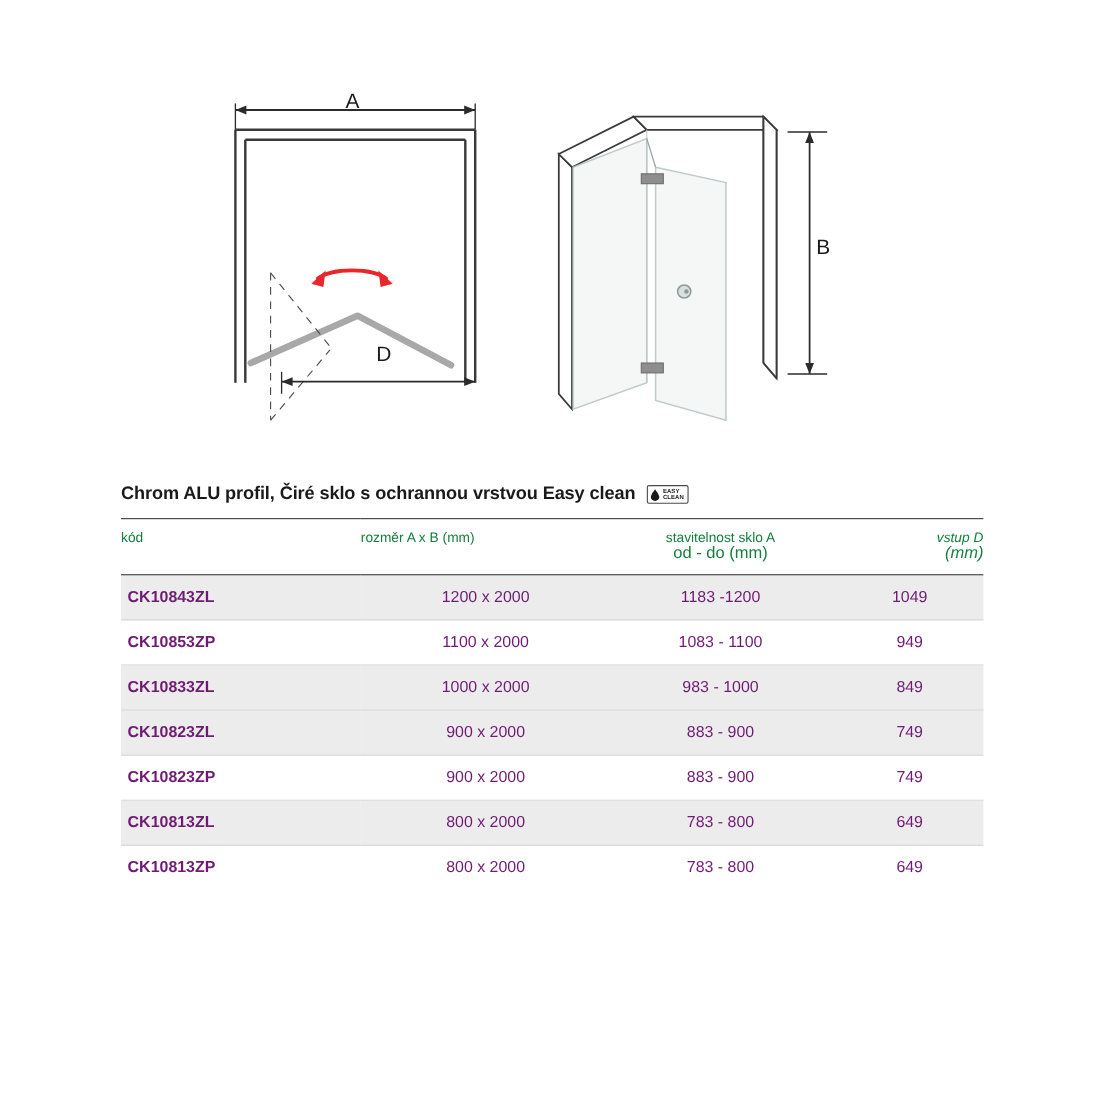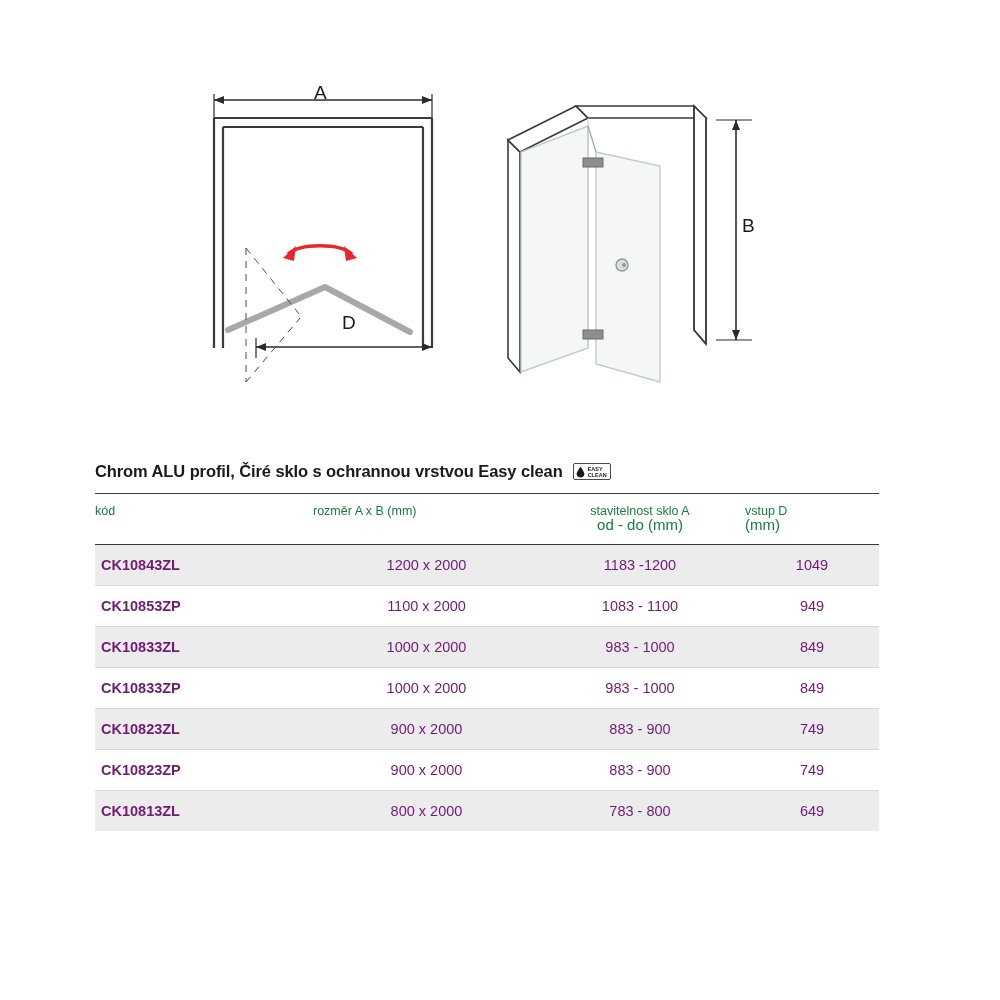--- a/index.html
+++ b/index.html
@@ -24,24 +24,23 @@
   }
   .drawing-svg {
     position: absolute;
     top: 0;
     left: 0;
   }
 
   
   .table-block {
     position: absolute;
-    left: 95px;
+    left: 110px;
     top: 440px;
     width: 784px;
-    margin-top: 22px;
   }
 
   .title-row {
     display: flex;
     align-items: center;
     gap: 10px;
     padding-bottom: 12px;
   }
   .title-text {
     font-size: 16.5px;
@@ -86,21 +85,21 @@
     border-top: 1.5px solid #3a3a3a;
     border-bottom: 1.5px solid #3a3a3a;
   }
   table.spec thead th .sub {
     display: block;
     font-size: 15px;
   }
   th.c-code   { width: 218px; text-align: left; padding-left: 6px; }
   th.c-size   { width: 222px; text-align: left; padding-left: 6px;}
   th.c-adj    { width: 210px; text-align: center; }
-  th.c-entry  { width: 134px; text-align: left; }
+  th.c-entry  { width: 134px; text-align: right; font-style: italic; }
 
   table.spec tbody td {
     font-size: 14.5px;
     height: 38px;
     color: #701a75;
   }
   td.c-code {
     font-weight: bold;
     padding-left: 6px;
     text-align: left;
@@ -245,39 +244,39 @@
           <td class="c-size">1100 x 2000</td>
           <td class="c-adj">1083 - 1100</td>
           <td class="c-entry">949</td>
         </tr>
         <tr class="alt">
           <td class="c-code">CK10833ZL</td>
           <td class="c-size">1000 x 2000</td>
           <td class="c-adj">983 - 1000</td>
           <td class="c-entry">849</td>
         </tr>
-        <tr>
-          <td class="c-code">CK10833ZP</td>
-          <td class="c-size">1000 x 2000</td>
-          <td class="c-adj">983 - 1000</td>
-          <td class="c-entry">849</td>
-        </tr>
         <tr class="alt">
           <td class="c-code">CK10823ZL</td>
           <td class="c-size">900 x 2000</td>
           <td class="c-adj">883 - 900</td>
           <td class="c-entry">749</td>
         </tr>
         <tr>
           <td class="c-code">CK10823ZP</td>
           <td class="c-size">900 x 2000</td>
           <td class="c-adj">883 - 900</td>
           <td class="c-entry">749</td>
         </tr>
         <tr class="alt">
           <td class="c-code">CK10813ZL</td>
           <td class="c-size">800 x 2000</td>
           <td class="c-adj">783 - 800</td>
           <td class="c-entry">649</td>
         </tr>
+        <tr>
+          <td class="c-code">CK10813ZP</td>
+          <td class="c-size">800 x 2000</td>
+          <td class="c-adj">783 - 800</td>
+          <td class="c-entry">649</td>
+        </tr>
       </tbody>
   </table>
 </div>
 
 </body></html>

